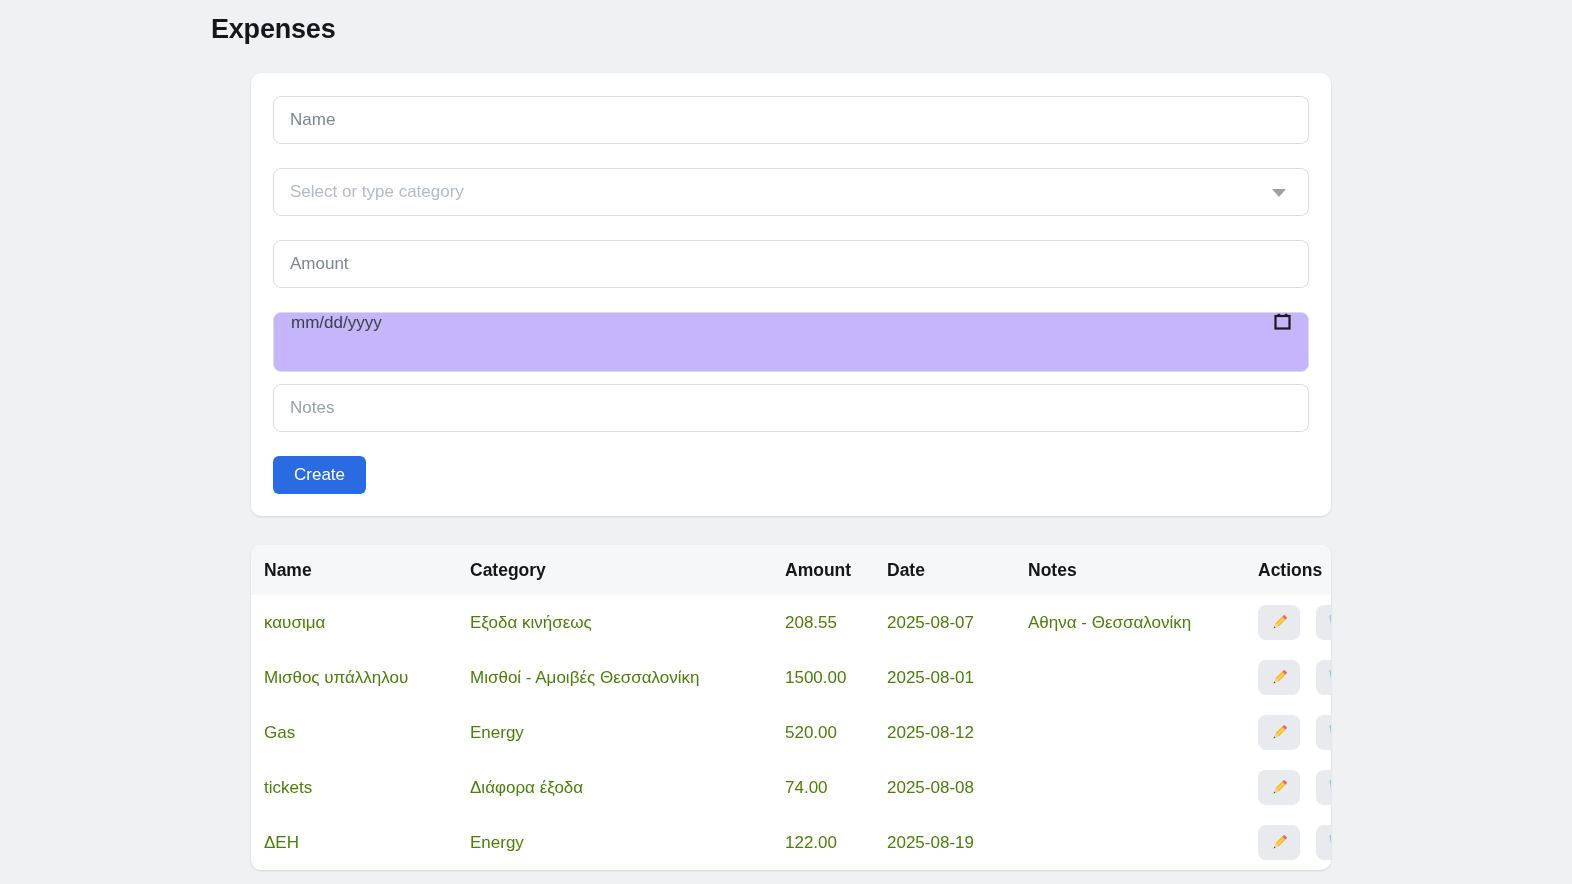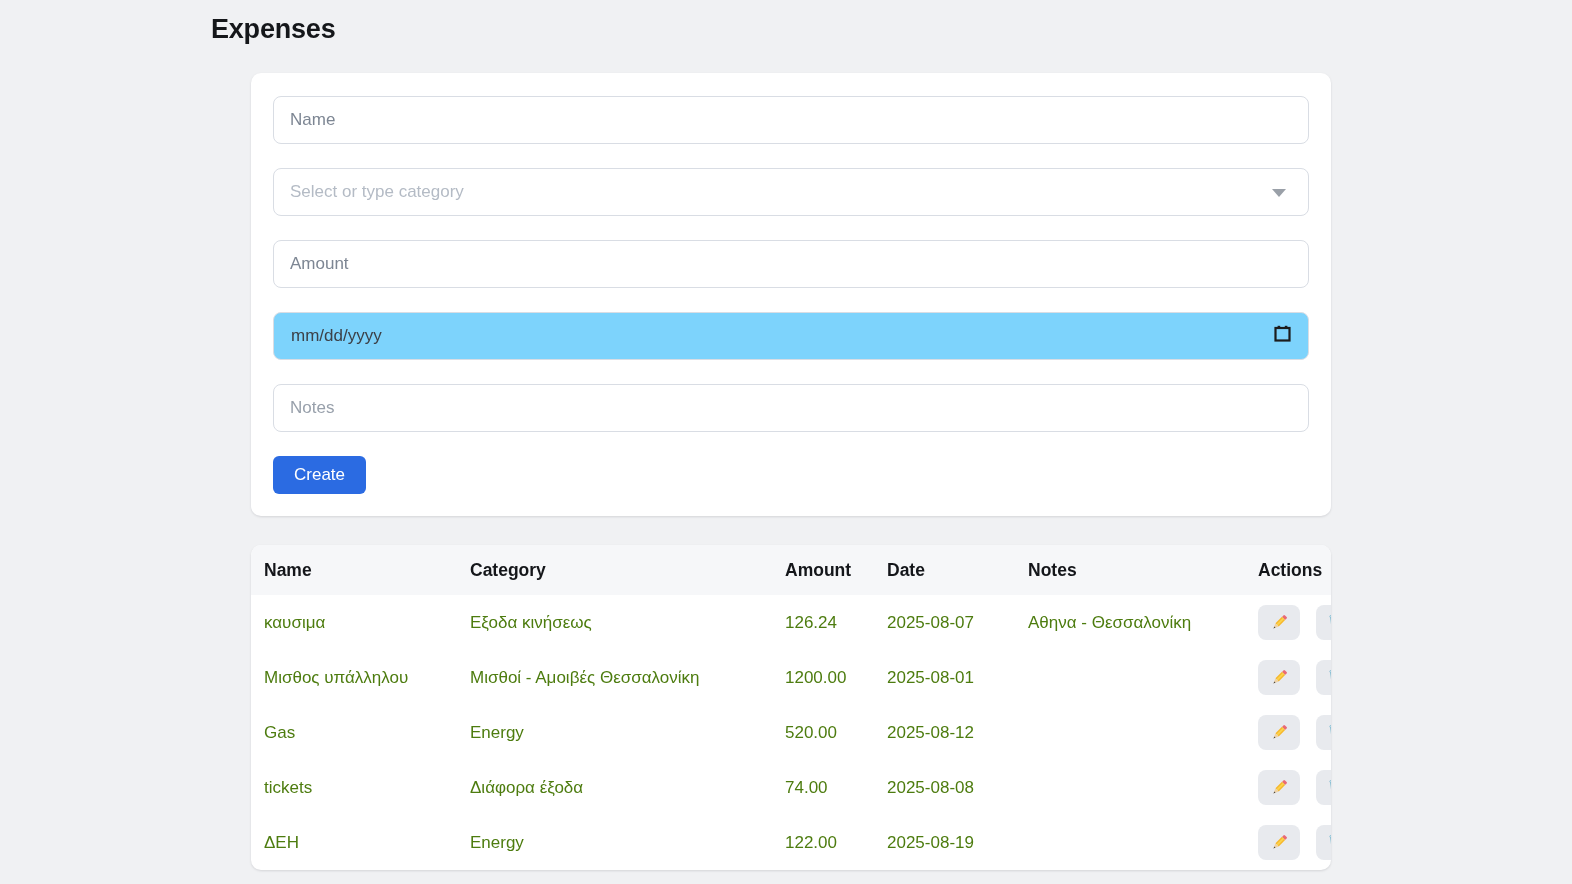--- a/index.html
+++ b/index.html
@@ -46,29 +46,28 @@
     padding: 0 16px;
     color: #3c4148;
     background: #fff;
     outline: none;
   }
   .input::placeholder { color: #7d8693; opacity: 1; }
   .input.light::placeholder { color: #b4bbc5; }
   .input.notes::placeholder { color: #98a0ab; }
   .fake-input {
     display: flex;
-    align-items: center;
     justify-content: space-between;
     width: 100%;
-    height: 48px;
+    height: 60px;
     border: 1px solid #d9dde4;
     border-radius: 8px;
     font-size: 17px;
     padding: 0 17px;
-    background: #7dd3fc;
+    background: #c4b5fd;
     cursor: default;
   }
   .date-text { color: #3c4148; }
   .caret {
     position: absolute;
     right: 23px;
     top: 21px;
     width: 0; height: 0;
     border-left: 7px solid transparent;
     border-right: 7px solid transparent;
@@ -184,21 +183,21 @@
           <th>Amount</th>
           <th>Date</th>
           <th>Notes</th>
           <th>Actions</th>
         </tr>
       </thead>
       <tbody>
           <tr>
     <td>καυσιμα</td>
     <td>Εξοδα κινήσεως</td>
-    <td>126.24</td>
+    <td>208.55</td>
     <td>2025-08-07</td>
     <td>Αθηνα - Θεσσαλονίκη</td>
     <td>
       <button class="action-btn">
         <span>
           <svg width="19" height="19" viewBox="0 0 20 20">
             <g transform="rotate(45 10 10)">
               <rect x="7.6" y="0.6" width="4.8" height="3.4" rx="1.2" fill="#e96a76"></rect>
               <rect x="7.6" y="4" width="4.8" height="9.6" fill="#f6b82d"></rect>
               <rect x="9.1" y="4" width="1.8" height="9.6" fill="#fcd34d"></rect>
@@ -215,21 +214,21 @@
             <rect x="3" y="2.6" width="14" height="2.2" rx="1" fill="#cdeaf4" stroke="#7fb9cf" stroke-width="0.9"></rect>
             <path d="M5 6 L13.8 17 M8 6 L15 14.6 M11 6 L6.2 17 M14.4 6 L5.4 14.6 M4.6 9.6 L14.9 9.6 M4.9 13 L14.6 13" stroke="#8ec6d9" stroke-width="0.9" fill="none"></path>
           </svg>
         </span>
       </button>
     </td>
   </tr>
           <tr>
     <td>Μισθος υπάλληλου</td>
     <td>Μισθοί - Αμοιβές Θεσσαλονίκη</td>
-    <td>1200.00</td>
+    <td>1500.00</td>
     <td>2025-08-01</td>
     <td></td>
     <td>
       <button class="action-btn">
         <span>
           <svg width="19" height="19" viewBox="0 0 20 20">
             <g transform="rotate(45 10 10)">
               <rect x="7.6" y="0.6" width="4.8" height="3.4" rx="1.2" fill="#e96a76"></rect>
               <rect x="7.6" y="4" width="4.8" height="9.6" fill="#f6b82d"></rect>
               <rect x="9.1" y="4" width="1.8" height="9.6" fill="#fcd34d"></rect>

